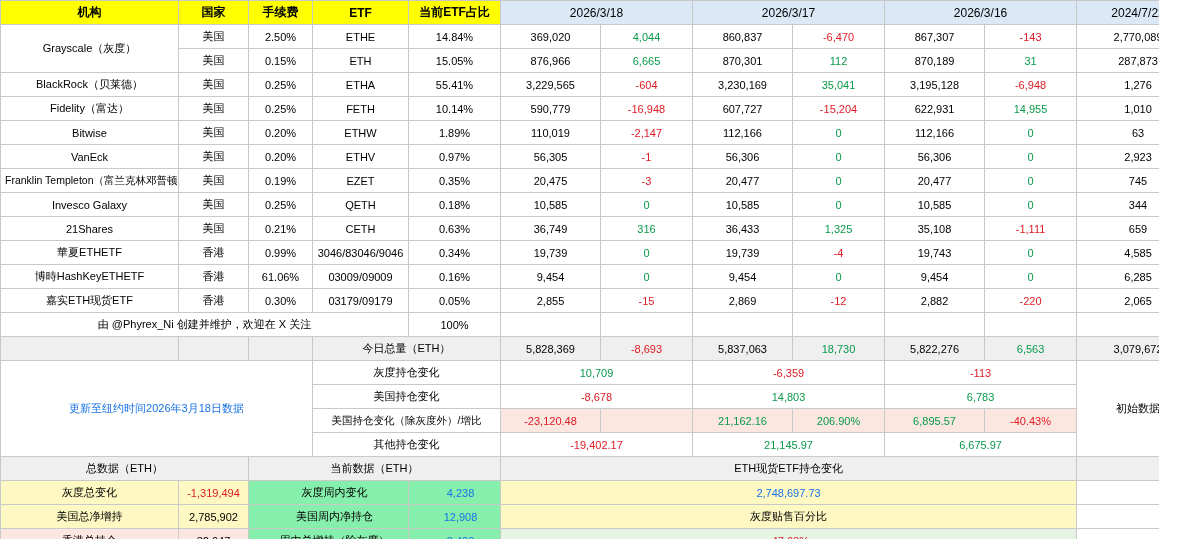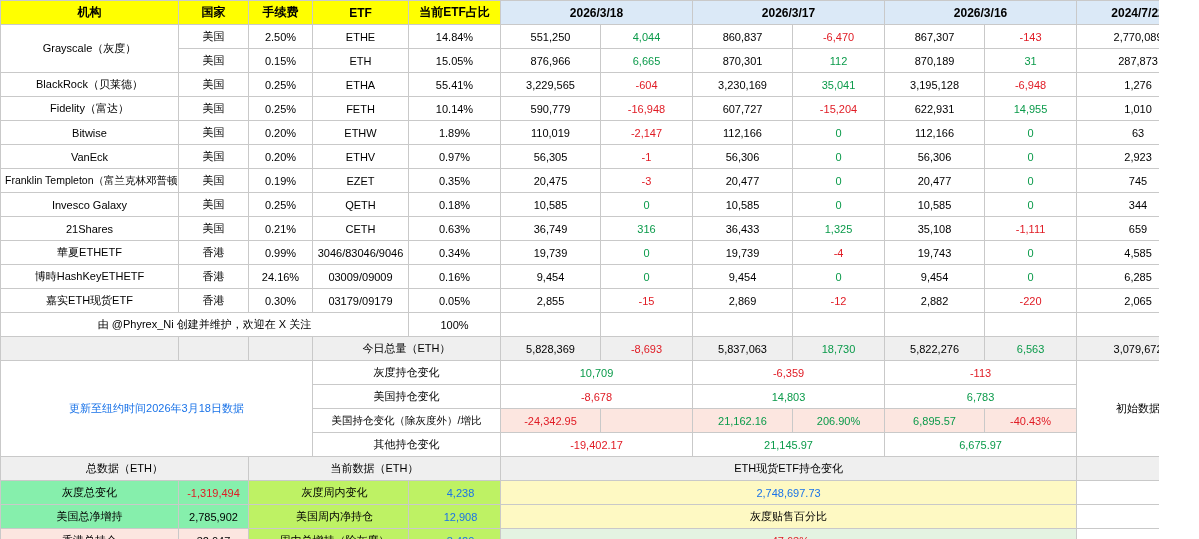--- a/index.html
+++ b/index.html
@@ -2,30 +2,30 @@
 <html><head>
 <meta charset="utf-8">
 <style>
   html,body{margin:0;padding:0;background:#fff;}
   body{font-family:"Liberation Sans","DejaVu Sans",sans-serif;font-size:11px;color:#000;}
   #sheet{width:1159px;height:539px;position:relative;overflow:hidden;}
   table{border-collapse:collapse;table-layout:fixed;width:1199px;}
   td,th{border:1px solid #c9c9c9;padding:0 4px;height:23px;overflow:hidden;white-space:nowrap;font-weight:normal;font-size:11px;}
   .c{text-align:center;}
   .hdr-yellow{background:#ffff00;font-weight:bold;text-align:center;font-size:12px;}
-  .hdr-blue{background:#dbe9f7;font-weight:bold;text-align:center;font-size:12px;}
+  .hdr-blue{background:#dbe9f7;font-weight:normal;text-align:center;font-size:12px;}
   .green{color:#0a9a4a;}
   .red{color:#e01b24;}
   .blue{color:#1a73e8;}
   .gray-row td{background:#efefef;}
   .pinkbg{background:#fce6e0;}
   .greenbg{background:#e4f3e2;}
   .bluebg{background:#fef9c3;margin-top:20px;}
-  .creambg{background:#86efac;text-align:center;}
-  .peachbg{background:#bef264;padding-left:16px;}
+  .creambg{background:#fef9c3;text-align:center;}
+  .peachbg{background:#86efac;padding-left:16px;}
   .lightgray{background:#efefef;}
   .note{color:#1a73e8;text-align:center;margin-left:36px;}
   .small{font-size:10.5px;}
 </style>
 </head>
 <body>
 
 <div id="sheet">
 <table>
 <colgroup>
@@ -55,21 +55,21 @@
   <td class="hdr-blue" colspan="2">2026/3/16</td>
   <td class="hdr-blue">2024/7/22</td>
 </tr>
 
 <tr>
   <td class="c" rowspan="2">Grayscale（灰度）</td>
   <td class="c">美国</td>
   <td class="c">2.50%</td>
   <td class="c">ETHE</td>
   <td class="c">14.84%</td>
-  <td class="c">551,250</td>
+  <td class="c">369,020</td>
   <td class="c green">4,044</td>
   <td class="c">860,837</td>
   <td class="c red">-6,470</td>
   <td class="c">867,307</td>
   <td class="c red">-143</td>
   <td class="c">2,770,089</td>
 </tr>
 <tr>
   <td class="c">美国</td>
   <td class="c">0.15%</td>
@@ -200,21 +200,21 @@
   <td class="c">19,739</td>
   <td class="c red">-4</td>
   <td class="c">19,743</td>
   <td class="c green">0</td>
   <td class="c">4,585</td>
 </tr>
 
 <tr>
   <td class="c">博時HashKeyETHETF</td>
   <td class="c">香港</td>
-  <td class="c">24.16%</td>
+  <td class="c">61.06%</td>
   <td class="c">03009/09009</td>
   <td class="c">0.16%</td>
   <td class="c">9,454</td>
   <td class="c green">0</td>
   <td class="c">9,454</td>
   <td class="c green">0</td>
   <td class="c">9,454</td>
   <td class="c green">0</td>
   <td class="c">6,285</td>
 </tr>
@@ -269,21 +269,21 @@
   <td class="c" rowspan="4">初始数据</td>
 </tr>
 <tr>
   <td class="c" colspan="2">美国持仓变化</td>
   <td class="c red" colspan="2">-8,678</td>
   <td class="c green" colspan="2">14,803</td>
   <td class="c green" colspan="2">6,783</td>
 </tr>
 <tr>
   <td class="c small" colspan="2">美国持仓变化（除灰度外）/增比</td>
-  <td class="c red pinkbg">-24,342.95</td>
+  <td class="c red pinkbg">-23,120.48</td>
   <td class="c red pinkbg"></td>
   <td class="c green pinkbg">21,162.16</td>
   <td class="c green pinkbg">206.90%</td>
   <td class="c green pinkbg">6,895.57</td>
   <td class="c red pinkbg">-40.43%</td>
 </tr>
 <tr>
   <td class="c" colspan="2">其他持仓变化</td>
   <td class="c red" colspan="2">-19,402.17</td>
   <td class="c green" colspan="2">21,145.97</td>

